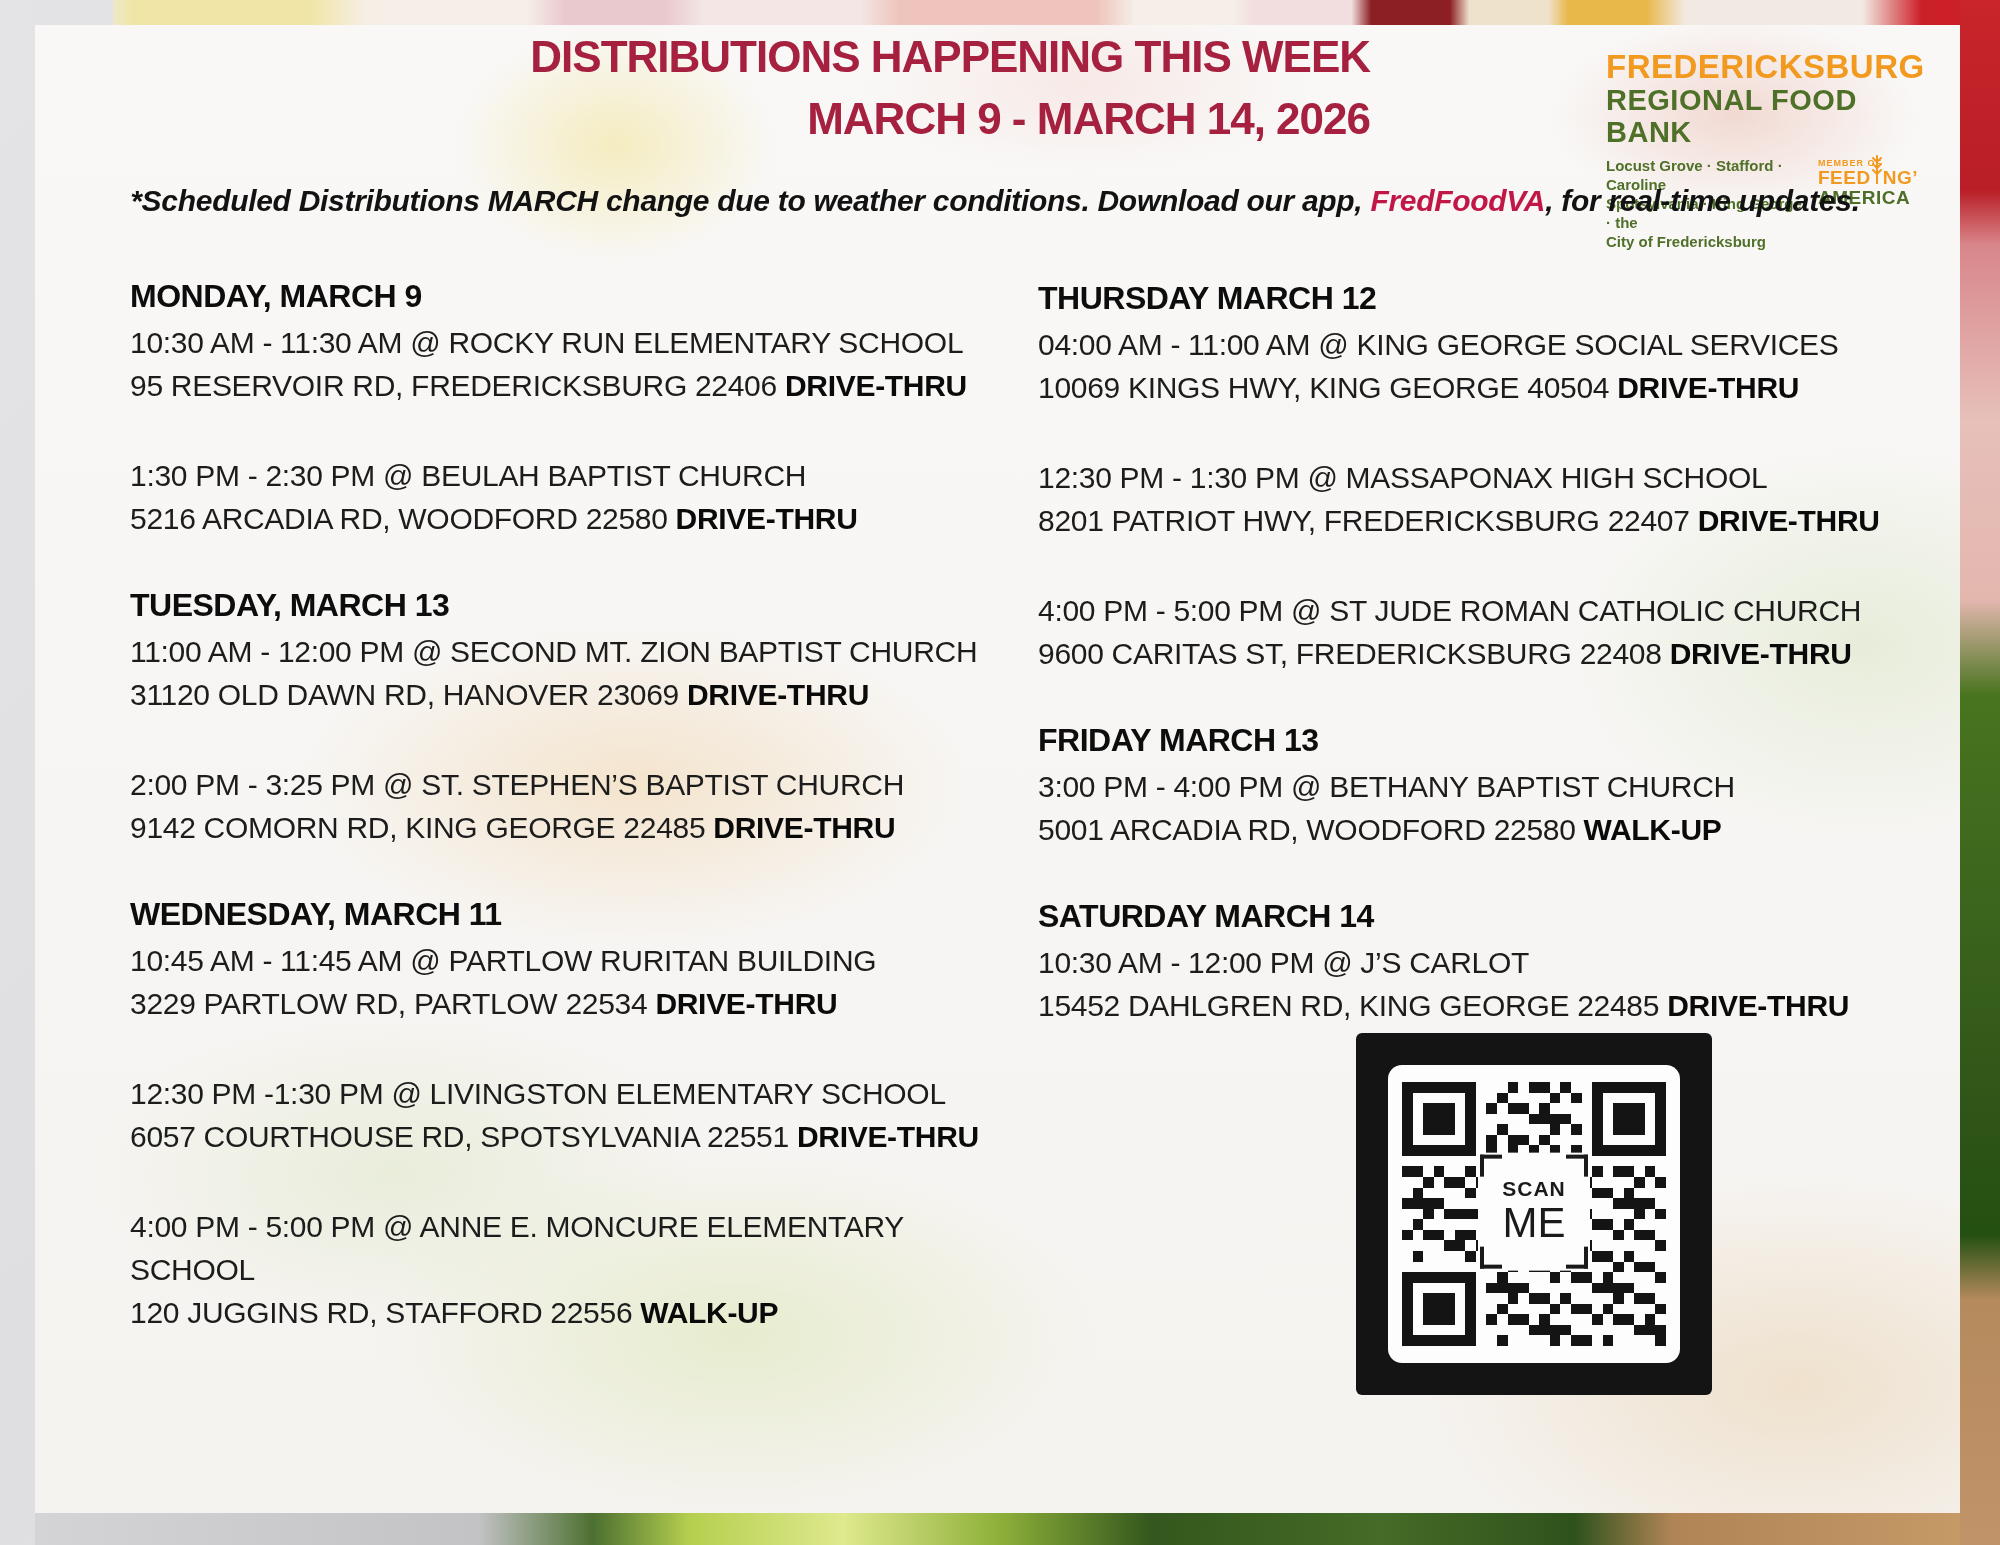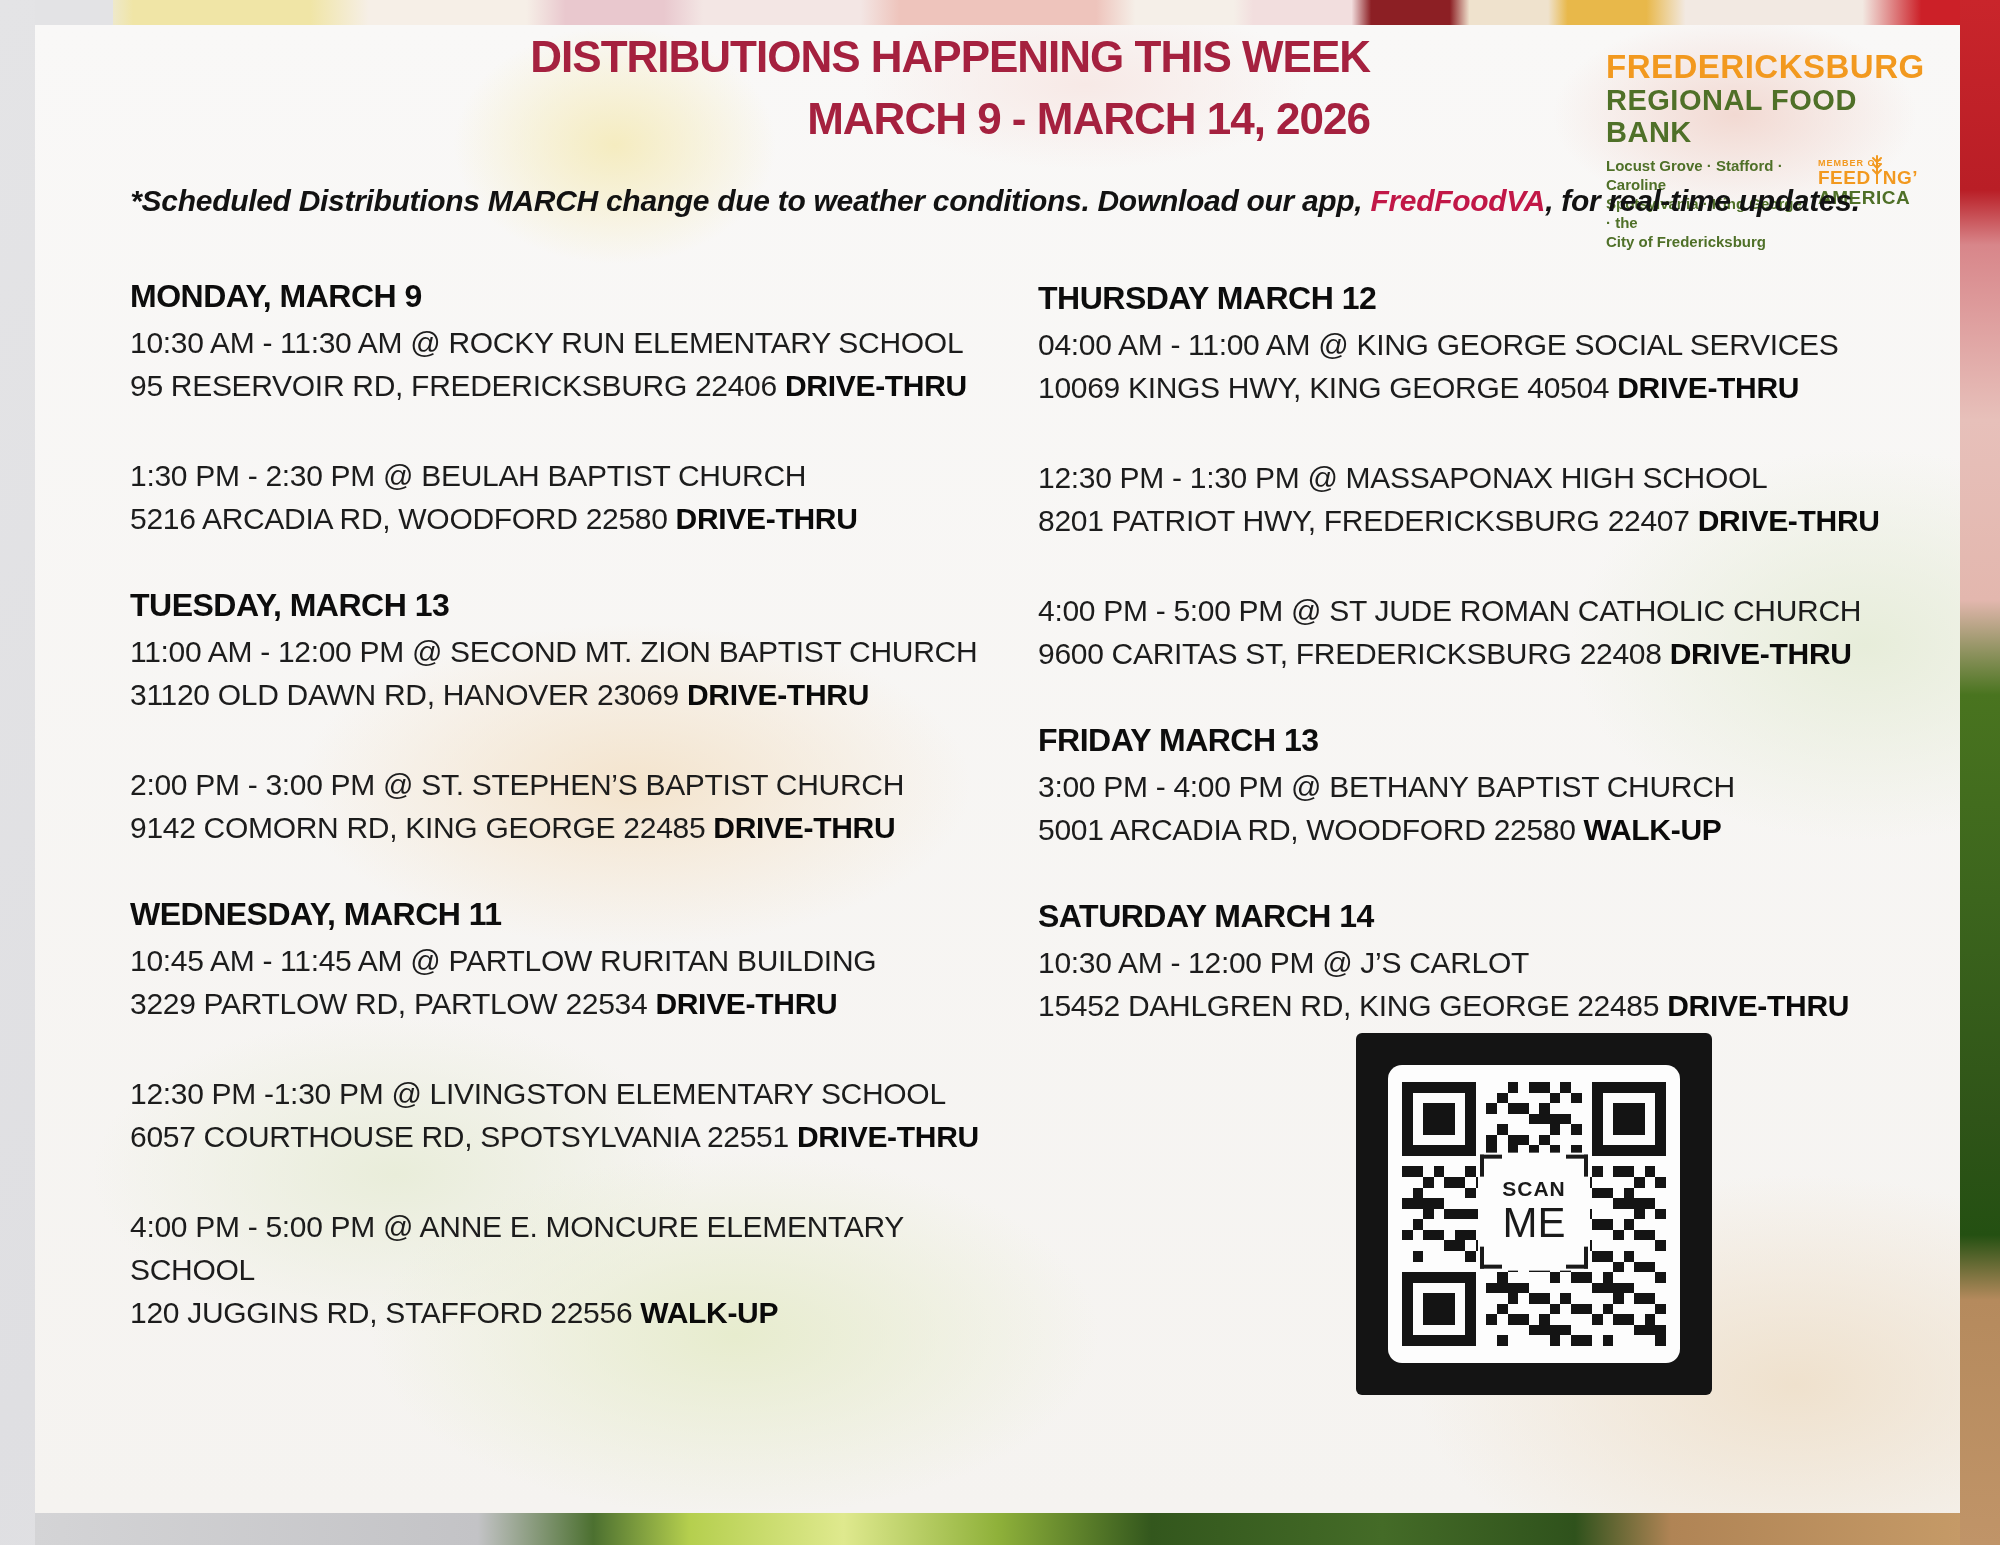--- a/index.html
+++ b/index.html
@@ -170,21 +170,21 @@
         <div><span>5216 ARCADIA RD, WOODFORD 22580</span> <span class="mode">DRIVE-THRU</span></div>
       </div>
     </div>
     <div class="day">
       <h3>TUESDAY, MARCH 13</h3>
       <div class="event">
         <div>11:00 AM - 12:00 PM @ SECOND MT. ZION BAPTIST CHURCH</div>
         <div><span>31120 OLD DAWN RD, HANOVER 23069</span> <span class="mode">DRIVE-THRU</span></div>
       </div>
       <div class="event">
-        <div>2:00 PM - 3:00 PM @ ST. STEPHEN’S BAPTIST CHURCH</div>
+        <div>2:00 PM - 3:25 PM @ ST. STEPHEN’S BAPTIST CHURCH</div>
         <div><span>9142 COMORN RD, KING GEORGE 22485</span> <span class="mode">DRIVE-THRU</span></div>
       </div>
     </div>
     <div class="day">
       <h3>WEDNESDAY, MARCH 11</h3>
       <div class="event">
         <div>10:45 AM - 11:45 AM @ PARTLOW RURITAN BUILDING</div>
         <div><span>3229 PARTLOW RD, PARTLOW 22534</span> <span class="mode">DRIVE-THRU</span></div>
       </div>
       <div class="event">

